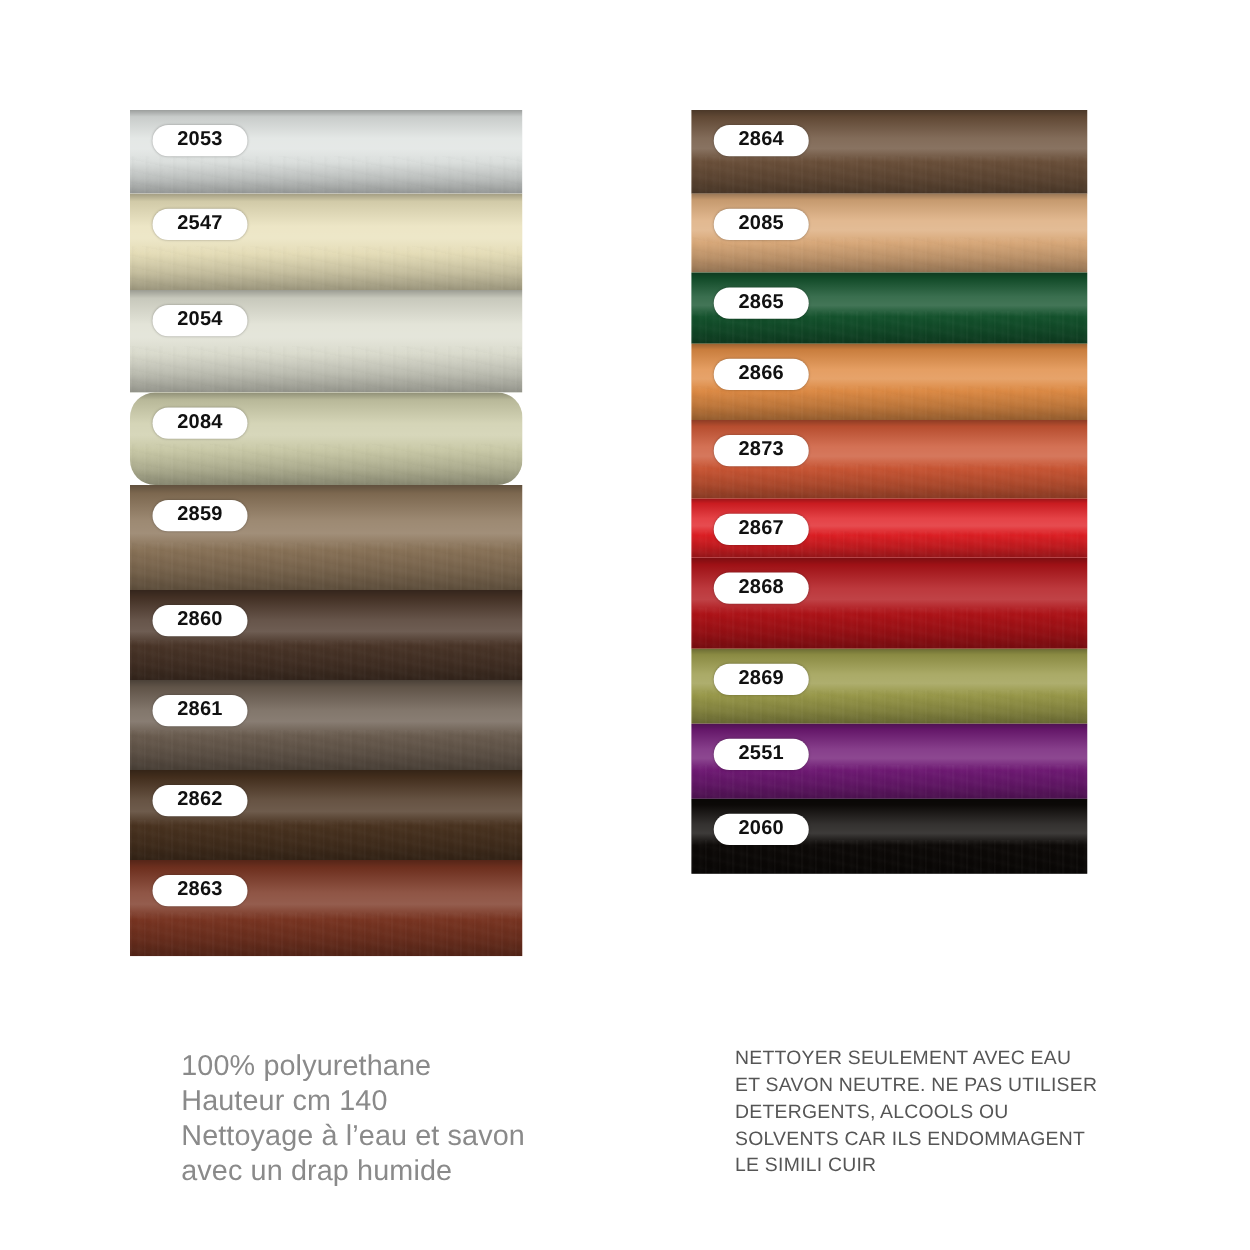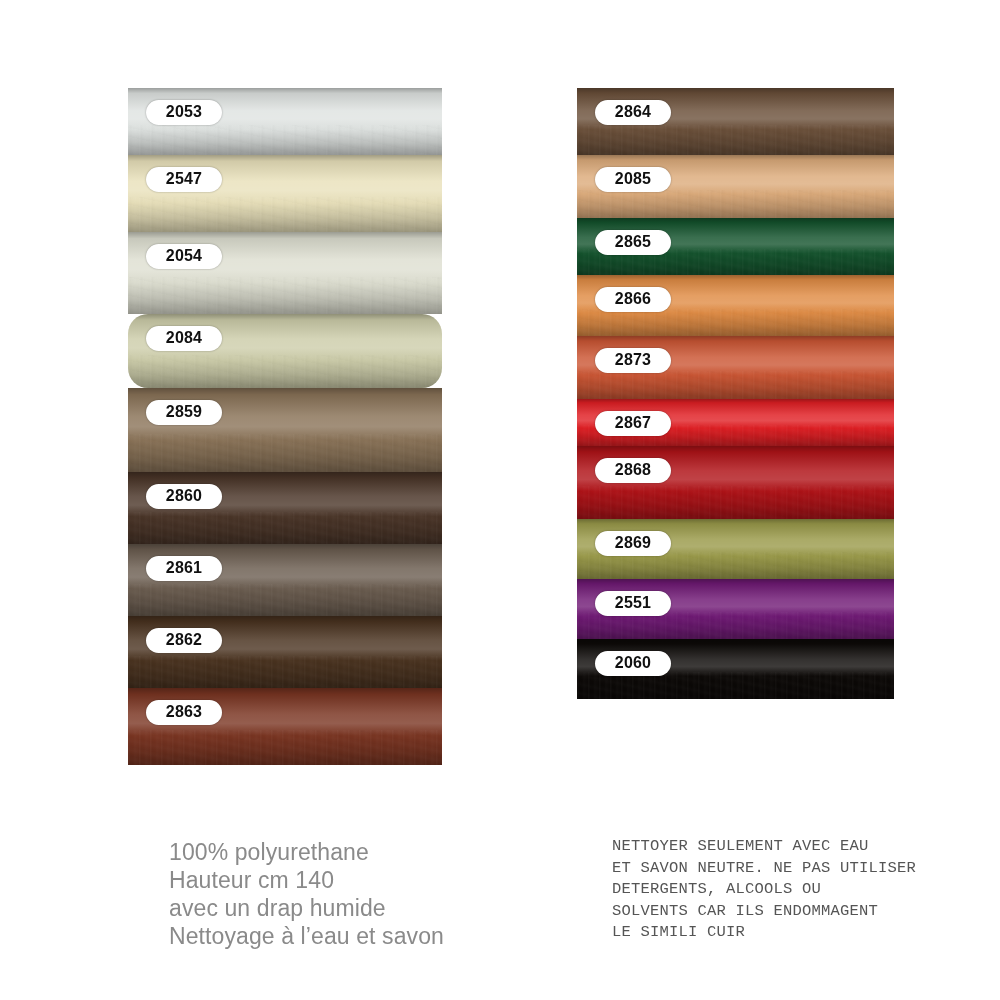--- a/index.html
+++ b/index.html
@@ -15,21 +15,20 @@
     overflow: hidden;
     font-family: "Liberation Sans", sans-serif;
     background: #ffffff;
   }
 
   
   #page {
     position: absolute;
     inset: 0;
     background: #ffffff;
-    margin-left: 24px;
   }
 
   
   .swatch-column {
     position: absolute;
     display: flex;
     flex-direction: column;
     background: #ffffff;
     overflow: hidden;
   }
@@ -127,21 +126,20 @@
     color: #8a8a8a;
   }
   #caption-right {
     left: 588px;
     top: 836px;
     width: 300px;
     font-size: 15.5px;
     line-height: 21.5px;
     letter-spacing: 0.2px;
     color: #555555;
-    font-family: Liberation Mono, monospace;
   }
   .caption .line {
     display: block;
     white-space: nowrap;
   }
 </style>
 </head>
 <body>
 
 <div id="page">
@@ -243,22 +241,22 @@
       <div class="swatch" style="height: 60px; background: rgb(13, 10, 8);">
         <div class="sheen"></div>
         <div class="grain"></div>
         <div class="code-pill">2060</div>
       </div>
     </div>
 
   <div id="caption-left" class="caption">
       <span class="line">100% polyurethane</span>
       <span class="line">Hauteur cm 140</span>
+      <span class="line">Nettoyage  à l’eau et savon</span>
       <span class="line">avec un drap humide</span>
-      <span class="line">Nettoyage  à l’eau et savon</span>
     </div>
 
   <div id="caption-right" class="caption">
       <span class="line">NETTOYER SEULEMENT AVEC EAU</span>
       <span class="line">ET SAVON NEUTRE. NE PAS UTILISER</span>
       <span class="line">DETERGENTS, ALCOOLS OU</span>
       <span class="line">SOLVENTS CAR ILS ENDOMMAGENT</span>
       <span class="line">LE SIMILI CUIR</span>
     </div>
 

